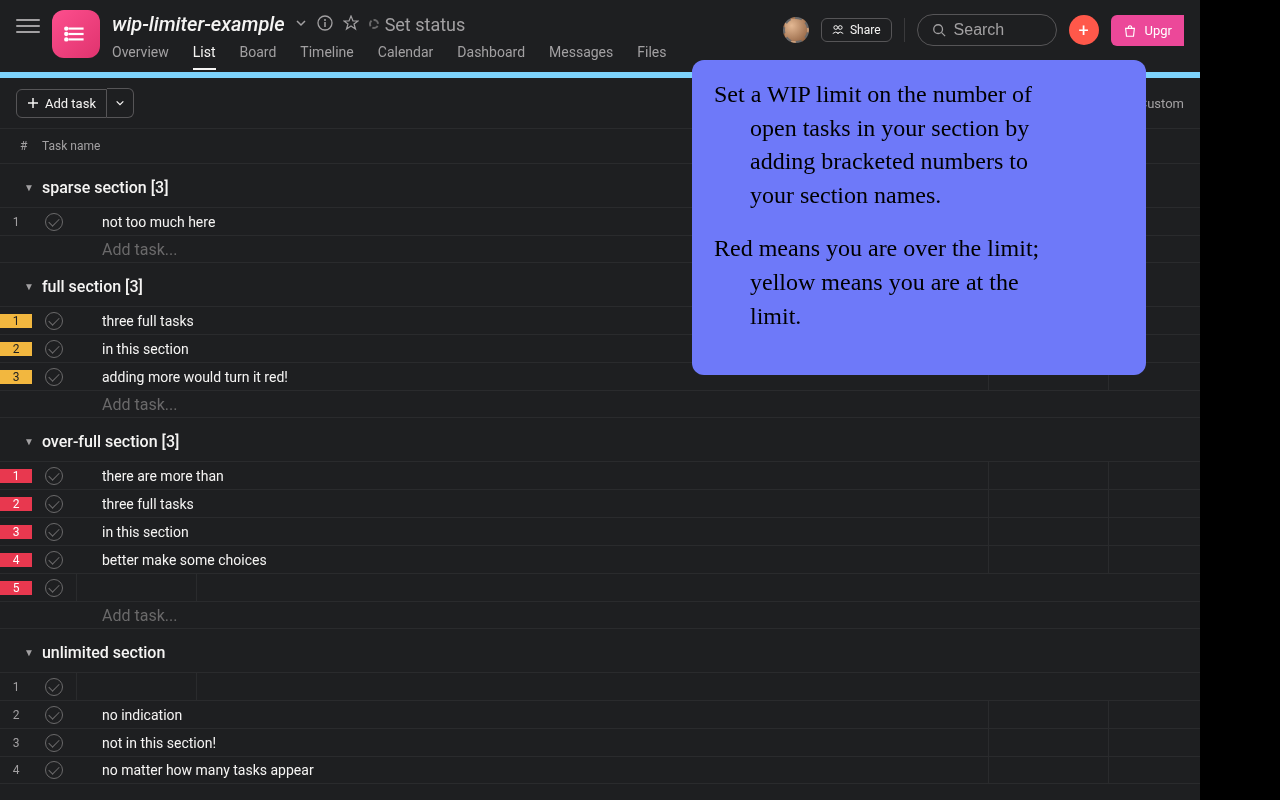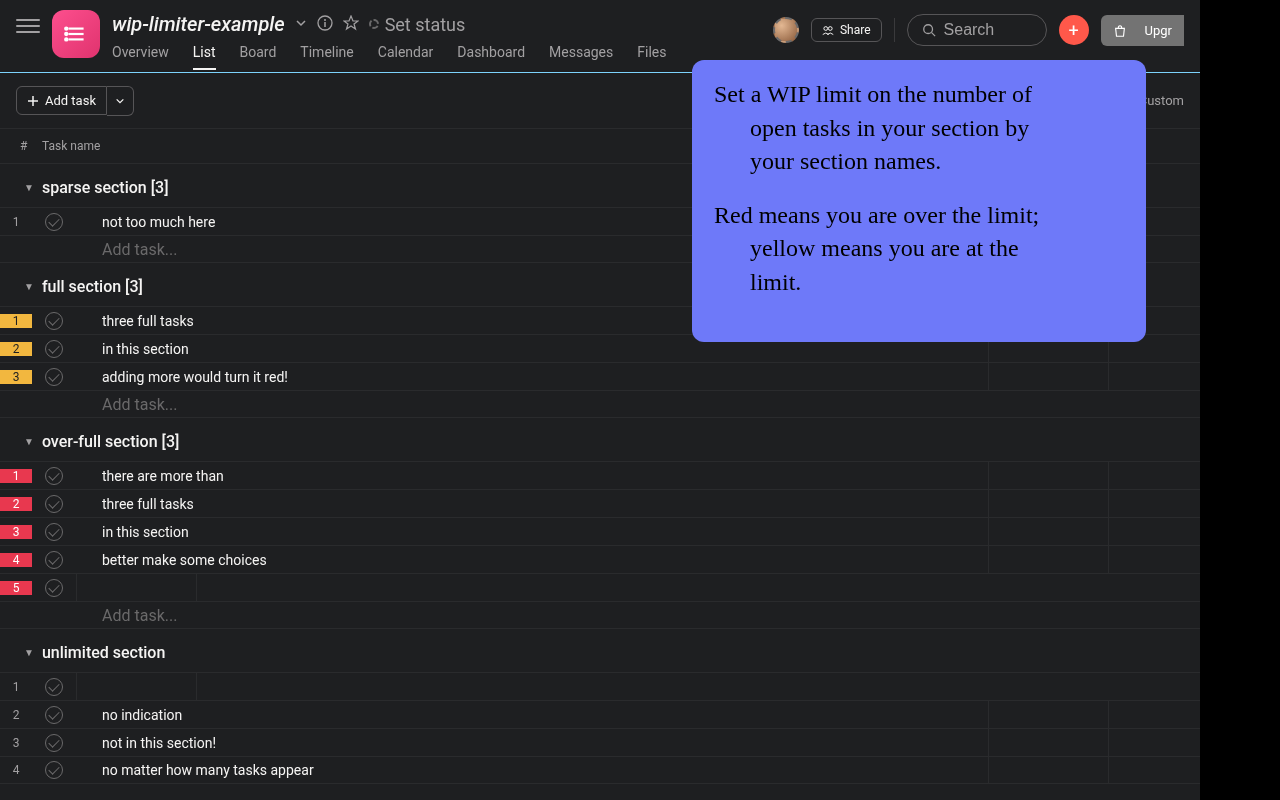--- a/index.html
+++ b/index.html
@@ -112,21 +112,20 @@
   }
   .avatar {
     width: 26px;
     height: 26px;
     border-radius: 50%;
     background: radial-gradient(circle at 30% 30%, #e3b893, #8a5a3a);
     border: 2px dashed #6a696a;
   }
   .share-btn {
     display: flex;
-    align-items: center;
     gap: 6px;
     border: 1px solid #565557;
     border-radius: 6px;
     padding: 4px 10px;
     color: #f5f4f3;
     font-size: 12px;
     cursor: pointer;
   }
   .divider-v {
     width: 1px;
@@ -159,37 +158,37 @@
     border-radius: 50%;
     background: #ff584a;
     display: flex;
     align-items: center;
     justify-content: center;
     color: #fff;
     font-size: 18px;
     cursor: pointer;
   }
   .upgrade-btn {
-    background: #737373;
+    background: #ec4899;
     color: #fff;
     border-radius: 6px 0 0 6px;
     padding: 8px 12px;
     display: flex;
     align-items: flex-end;
-    gap: 18px;
+    gap: 8px;
     font-size: 13px;
     cursor: pointer;
   }
   
   .toolbar {
     height: 56px;
     display: flex;
     align-items: center;
     padding: 0 16px;
-    border-top: 1px solid #7dd3fc;
+    border-top: 6px solid #7dd3fc;
     gap: 0;
   }
   .add-task-btn {
     display: flex;
     align-items: center;
     gap: 6px;
     border: 1px solid #565557;
     border-radius: 6px 0 0 6px;
     padding: 6px 10px;
     font-size: 13px;
@@ -562,17 +561,17 @@
         </div>
         <div class="row-name">no matter how many tasks appear</div>
         <div class="row-cell-a"></div>
         <div class="row-cell-b"></div>
       </div>
     </div>
 
 </div>
 
 <div class="overlay-note">
-  <p>Set a WIP limit on the number of<span class="indent">open tasks in your section by</span><span class="indent">your section names.</span></p>
+  <p>Set a WIP limit on the number of<span class="indent">open tasks in your section by</span><span class="indent">adding bracketed numbers to</span><span class="indent">your section names.</span></p>
   <p>Red means you are over the limit;<span class="indent">yellow means you are at the</span><span class="indent">limit.</span></p>
 </div>
 
 <div class="right-void"></div>
 
 </body></html>

